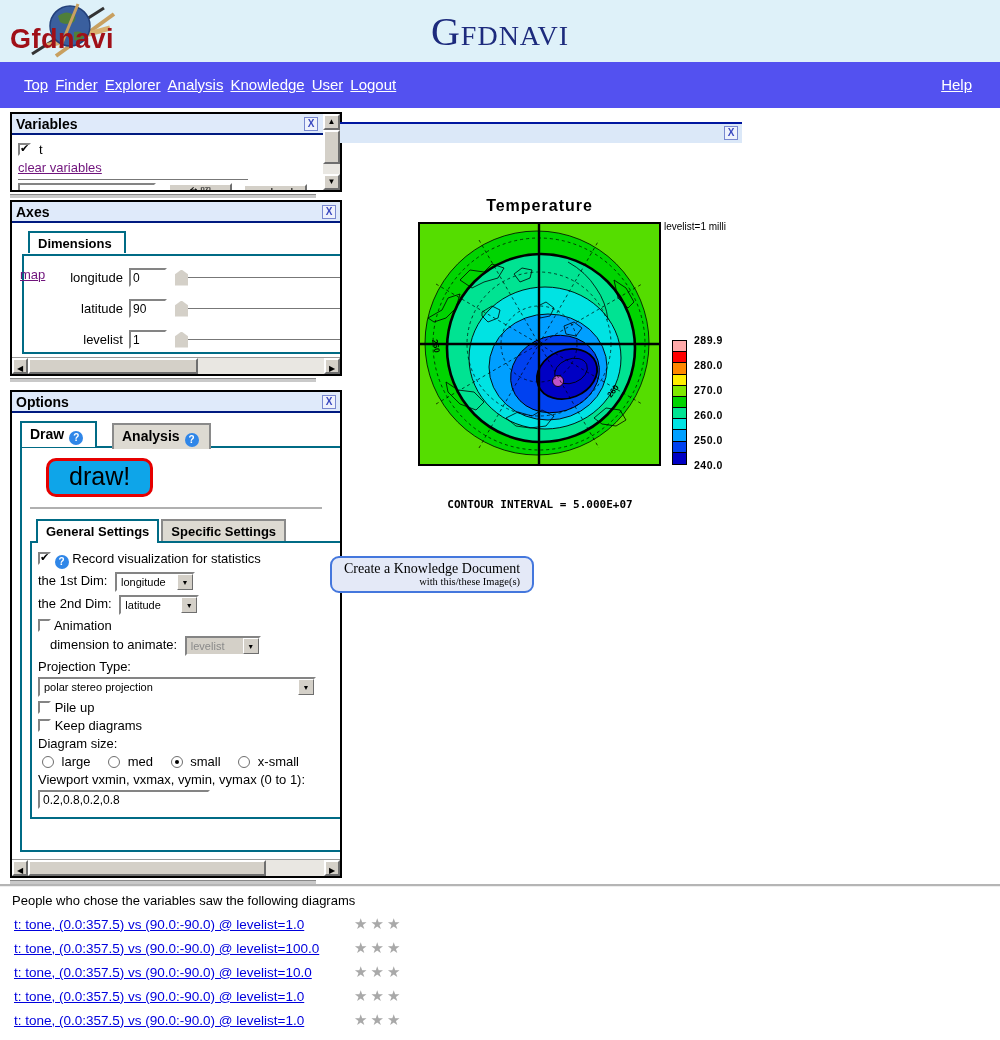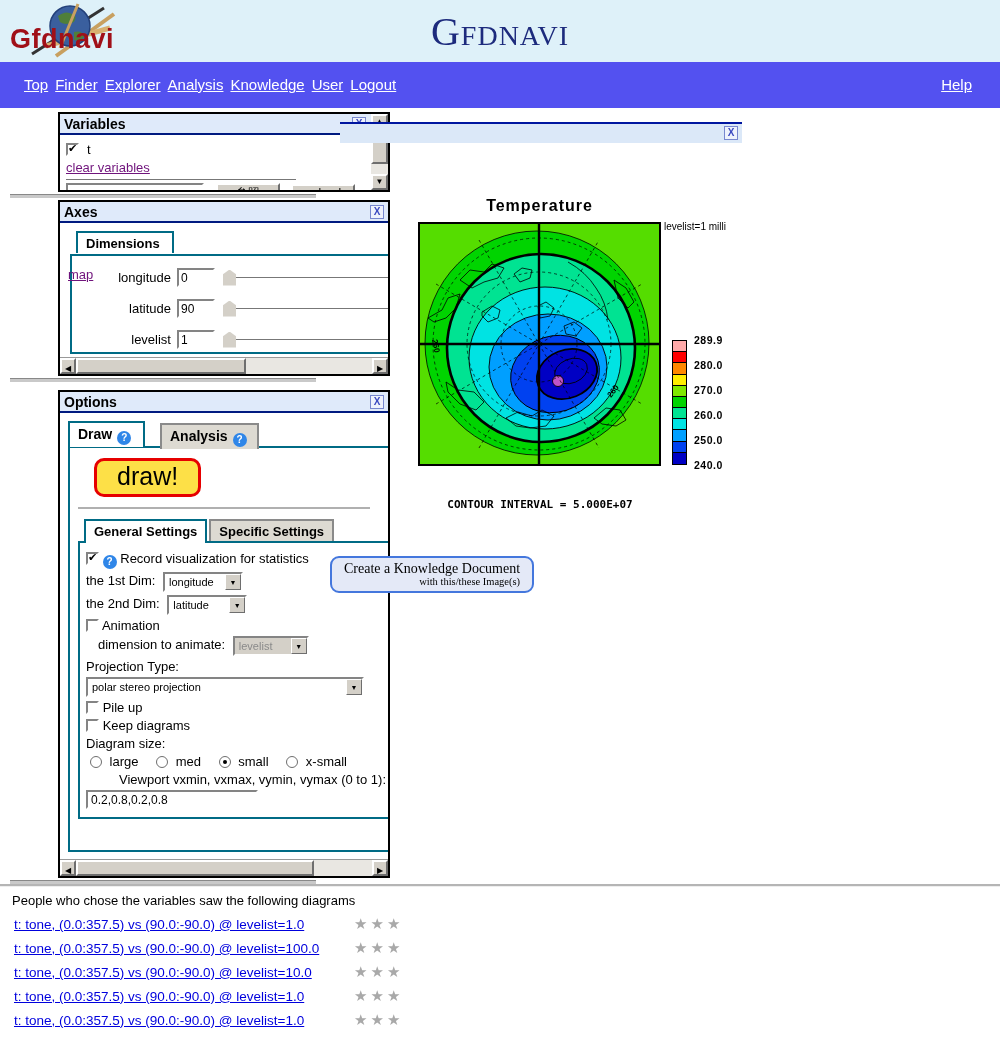--- a/index.html
+++ b/index.html
@@ -16,21 +16,21 @@
     font-family:"Liberation Serif","DejaVu Serif",serif; font-variant:small-caps;
     font-size:40px; color:#1d2b7d; letter-spacing:1px; }
 
   
   .nav { position:absolute; left:0; top:62px; width:1000px; height:46px; background:#5351f0; }
   .nav-inner { position:absolute; left:24px; top:14px; }
   .nav a { color:#fff; text-decoration:underline; font-size:15px; margin-right:7px; }
   .nav .help { position:absolute; right:28px; top:14px; margin:0; }
 
   
-  .panel { position:absolute; left:10px; width:332px; background:#fff; border:2px solid #000; overflow:hidden;margin-left:48px; }
+  .panel { position:absolute; left:10px; width:332px; background:#fff; border:2px solid #000; overflow:hidden; }
   .panel-strip { position:absolute; left:10px; width:306px; height:4px; background:#c9c9c9; border-top:1px solid #888; }
   .panel-title { position:relative; height:21px; background:#dfeafa; border-bottom:2px solid #001a80; padding:2px 4px 0 4px;
                  font-size:14px; font-weight:bold; }
   .close-btn { position:absolute; top:3px; width:14px; height:14px; border:1px solid #7787cf; background:#eef2fc;
                color:#3a49c0; font-size:10px; font-weight:bold; text-align:center; line-height:12px; cursor:pointer; }
 
   
   .btn3d { background:#d4d0c8; border:2px solid; border-color:#fff #6e6e6e #6e6e6e #fff; font-size:12px; text-align:center; }
   .inset { border:2px solid; border-color:#848484 #fff #fff #848484; background:#fff; }
   .cb { display:inline-block; width:13px; height:13px; border:2px solid; border-color:#848484 #fff #fff #848484;
@@ -96,33 +96,33 @@
   #map-link { position:absolute; left:8px; top:65px; z-index:3; }
 
   
   #options-panel { top:390px; height:488px; }
   #draw-tab { left:8px; top:29px; }
   #draw-tab .tlabel, #analysis-tab .tlabel { font-weight:bold; font-size:14px; margin-right:5px; }
   #analysis-tab { position:absolute; left:100px; top:31px; background:#dddad2; border:2px solid #8a8a8a; border-bottom:none;
                   font-size:14px; padding:3px 10px 2px 8px; z-index:1; }
   #draw-box { left:8px; top:54px; width:330px; height:406px; padding:6px 4px 4px 8px; }
   #draw-button { display:inline-block; margin:4px 0 6px 16px; padding:1px 20px 3px 20px; font-size:25px;
-                 background:#fde047; border:3px solid #e60000; border-radius:10px; cursor:pointer; }
+                 background:#0ea5e9; border:3px solid #e60000; border-radius:10px; cursor:pointer; }
   .draw-hr { border-top:2px solid #b0b0b0; margin:4px 0 8px 0; width:292px; }
   #gen-tab { position:relative; display:inline-block; background:#fff; border:2px solid #006b85; border-bottom:none;
              font-weight:bold; font-size:13px; padding:3px 8px 4px 8px; margin-left:6px; z-index:2; top:2px; }
   #spec-tab { position:relative; display:inline-block; background:#dddad2; border:2px solid #8a8a8a; border-bottom:none;
               font-size:13px; font-weight:bold; padding:3px 8px 4px 8px; margin-left:2px; top:2px; }
   #settings-box { position:relative; border:2px solid #006b85; background:#fff; width:312px; padding:5px 6px; font-size:13px; }
   .opt-row { margin:3px 0; white-space:nowrap; }
   .opt-row .lbl { margin-right:4px; }
   .indent { padding-left:12px; }
   #proj-select { width:278px; }
   #viewport-input { width:172px; height:19px; font-size:12px; padding:0 3px; border:2px solid; border-color:#848484 #fff #fff #848484; }
-  .wrap-label { white-space:normal; width:300px;text-align:right; }
+  .wrap-label { white-space:normal; width:300px; }
   .size-row .radio { margin:0 4px 0 10px; }
   .size-row .radio:first-child { margin-left:4px; }
 
   
   .img-panel-header { position:absolute; left:340px; top:122px; width:402px; height:21px; background:#dbe8f8; border-top:2px solid #0016a0; }
   .plot-title { position:absolute; left:418px; top:197px; width:243px; text-align:center; font-size:16px; font-weight:600; letter-spacing:1px; }
   #map-svg { position:absolute; left:418px; top:222px; }
   .levelist-note { position:absolute; left:664px; top:221px; font-size:10px; }
   #colorbar { position:absolute; left:672px; top:340px; width:15px; height:125px; border:1px solid #000; }
   #colorbar .seg { width:100%; border-bottom:1px solid #000; }

